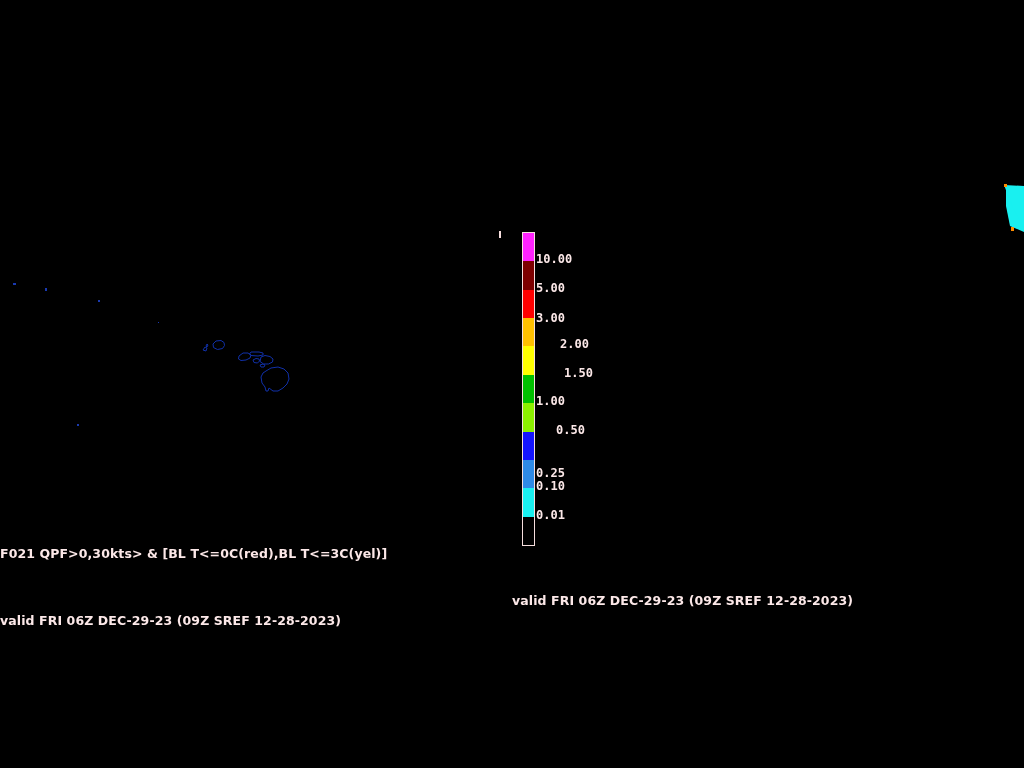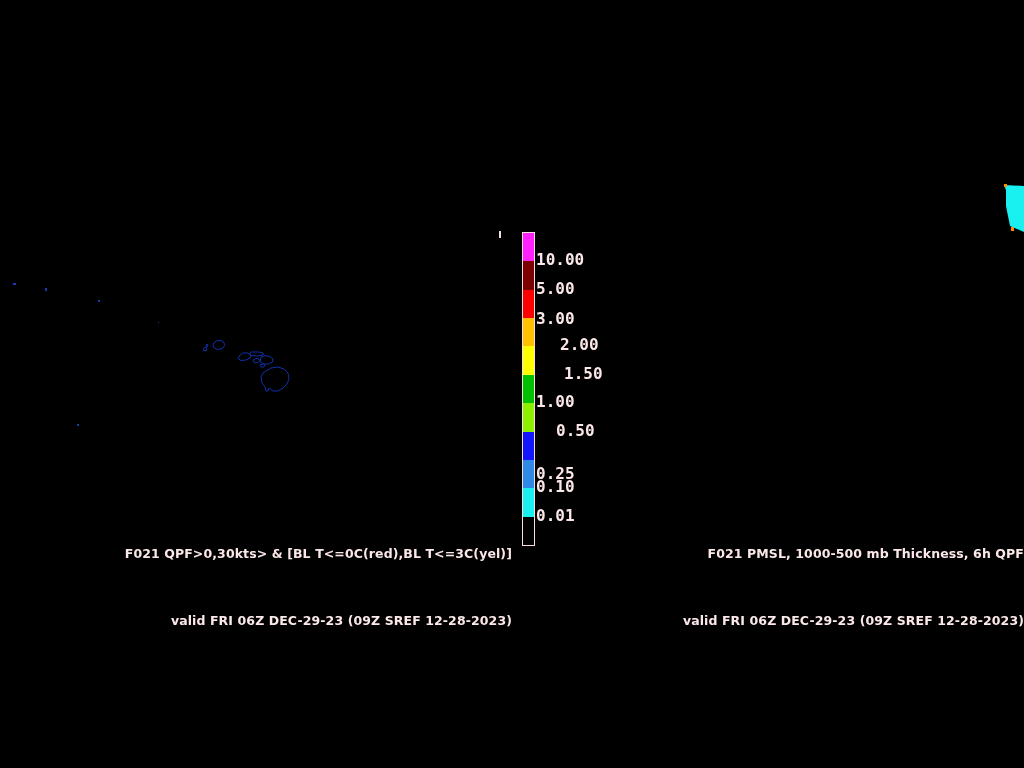--- a/index.html
+++ b/index.html
@@ -33,21 +33,21 @@
     top: 0;
     width: 512px;
     height: 768px;
     display: block;
   }
 
   
   .caption {
     position: absolute;
     width: 512px;
-    text-align: right;
+    text-align: left;
     color: #fce8e8;
     font-family: "DejaVu Sans", sans-serif;
     font-size: 12.5px;
     font-weight: bold;
     letter-spacing: 0.1px;
     line-height: 20px;
     white-space: nowrap;
   }
   #caption-left  { left: 0;     top: 544px; }
   #caption-right { left: 512px; top: 544px; }
@@ -80,21 +80,21 @@
     left: 14px;
     top: 0;
     width: 100px;
     height: 314px;
   }
   .cb-tick {
     position: absolute;
     left: 0;
     color: #fce8e8;
     font-family: "DejaVu Sans Mono", monospace;
-    font-size: 16px;
+    font-size: 12px;
     font-weight: bold;
     line-height: 11px;
     white-space: nowrap;
   }
   #cb-top-mark {
     position: absolute;
     left: 499px;
     top: 231px;
     width: 2px;
     height: 7px;
@@ -207,17 +207,16 @@
         <div class="cb-tick" style="top: 277.636px;">0.01</div>
       </div>
   </div>
 
   <div class="caption" id="caption-left">
     <span class="line1">F021  QPF&gt;0,30kts&gt; &amp; [BL T&lt;=0C(red),BL T&lt;=3C(yel)]</span>
     <span class="line2">valid FRI 06Z DEC-29-23 (09Z SREF 12-28-2023)</span>
   </div>
 
   <div class="caption" id="caption-right">
-    <span class="line1">F021 PMSL, 1000-500 mb Thickness, 6h QPF</span>
     <span class="line2">valid FRI 06Z DEC-29-23 (09Z SREF 12-28-2023)</span>
   </div>
 
 </div>
 
 </body></html>

